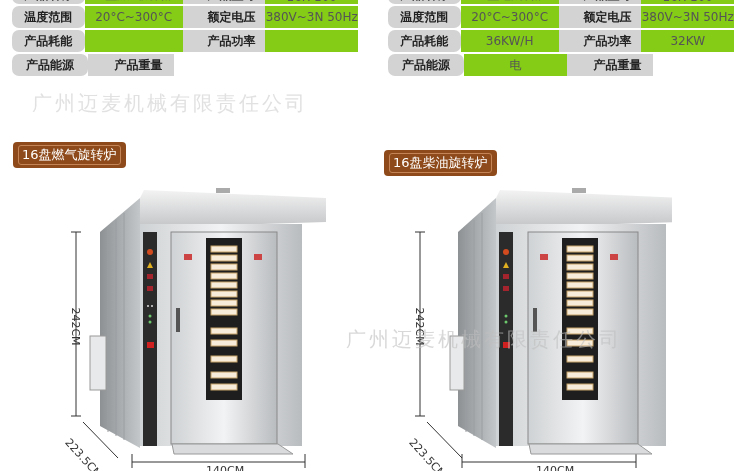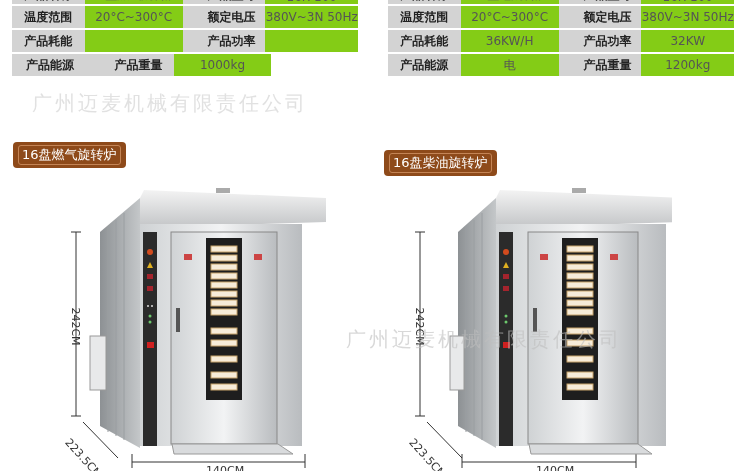--- a/index.html
+++ b/index.html
@@ -7,21 +7,21 @@
   body { position: relative; font-family: "DejaVu Sans", "Liberation Sans", sans-serif; }
 
   .spec-table { position: absolute; top: -8px; }
   .spec-table.left { left: 12px; width: 346px; }
   .spec-table.right { left: 388px; width: 346px; }
   .spec-row { display: flex; height: 22px; margin-bottom: 2px; }
   .spec-row.partial { height: 12px; overflow: hidden; align-items: flex-end; }
   .cell { display: flex; align-items: center; justify-content: center; font-size: 12px; white-space: nowrap; overflow: hidden; }
   .cell.label { background: #d3d3d3; color: #222; font-weight: bold; }
   .cell.value { background: #84cc16; color: #555; }
-  .c1 { width: 76px; } .c2 { width: 103px; } .c3 { width: 86px; padding-left: 15px; } .c4 { width: 97px; }
+  .c1 { width: 76px; border-radius: 7px; } .c2 { width: 103px; } .c3 { width: 86px; padding-left: 15px; } .c4 { width: 97px; }
   .spec-row .cell { margin-right: 0; }
   .c1 + .c2 { } 
 
   .watermark { position: absolute; color: rgba(200,200,200,0.55); font-size: 20px; letter-spacing: 3px; white-space: nowrap; font-weight: 300; }
   .wm1 { left: 32px; top: 90px; }
   .wm2 { left: 346px; top: 326px; color: rgba(190,190,190,0.6); }
 
   .badge { position: absolute; height: 26px; padding: 0 5px; border-radius: 4px;
            background: #8e4a1a; display: flex; align-items: center; }
   .badge span { display: block; border: 1px solid #c48455; border-radius: 3px; padding: 1px 3px;
@@ -52,21 +52,20 @@
   </div>
   <div class="spec-row">
     <div class="cell label c1">产品耗能</div>
     <div class="cell value c2"></div>
     <div class="cell label c3">产品功率</div>
     <div class="cell value c4"></div>
   </div>
   <div class="spec-row">
     <div class="cell label c1">产品能源</div>
     <div class="cell label c3">产品重量</div>
-    <div class="cell value c4">1000kg</div>
   </div>
 </div>
 
 <div class="spec-table right">
   <div class="spec-row partial">
     <div class="cell label c1">产品名称</div>
     <div class="cell value c2">16盘电旋转炉</div>
     <div class="cell label c3">产品型号</div>
     <div class="cell value c4">16R-100</div>
   </div>
@@ -79,21 +78,20 @@
   <div class="spec-row">
     <div class="cell label c1">产品耗能</div>
     <div class="cell value c2">36KW/H</div>
     <div class="cell label c3">产品功率</div>
     <div class="cell value c4">32KW</div>
   </div>
   <div class="spec-row">
     <div class="cell label c1">产品能源</div>
     <div class="cell value c2">电</div>
     <div class="cell label c3">产品重量</div>
-    <div class="cell value c4">1200kg</div>
   </div>
 </div>
 
 <div class="watermark wm1">广州迈麦机械有限责任公司</div>
 
 <div class="badge b1">
   <span>16盘燃气旋转炉</span>
 </div>
 <div class="badge b2">
   <span>16盘柴油旋转炉</span>

